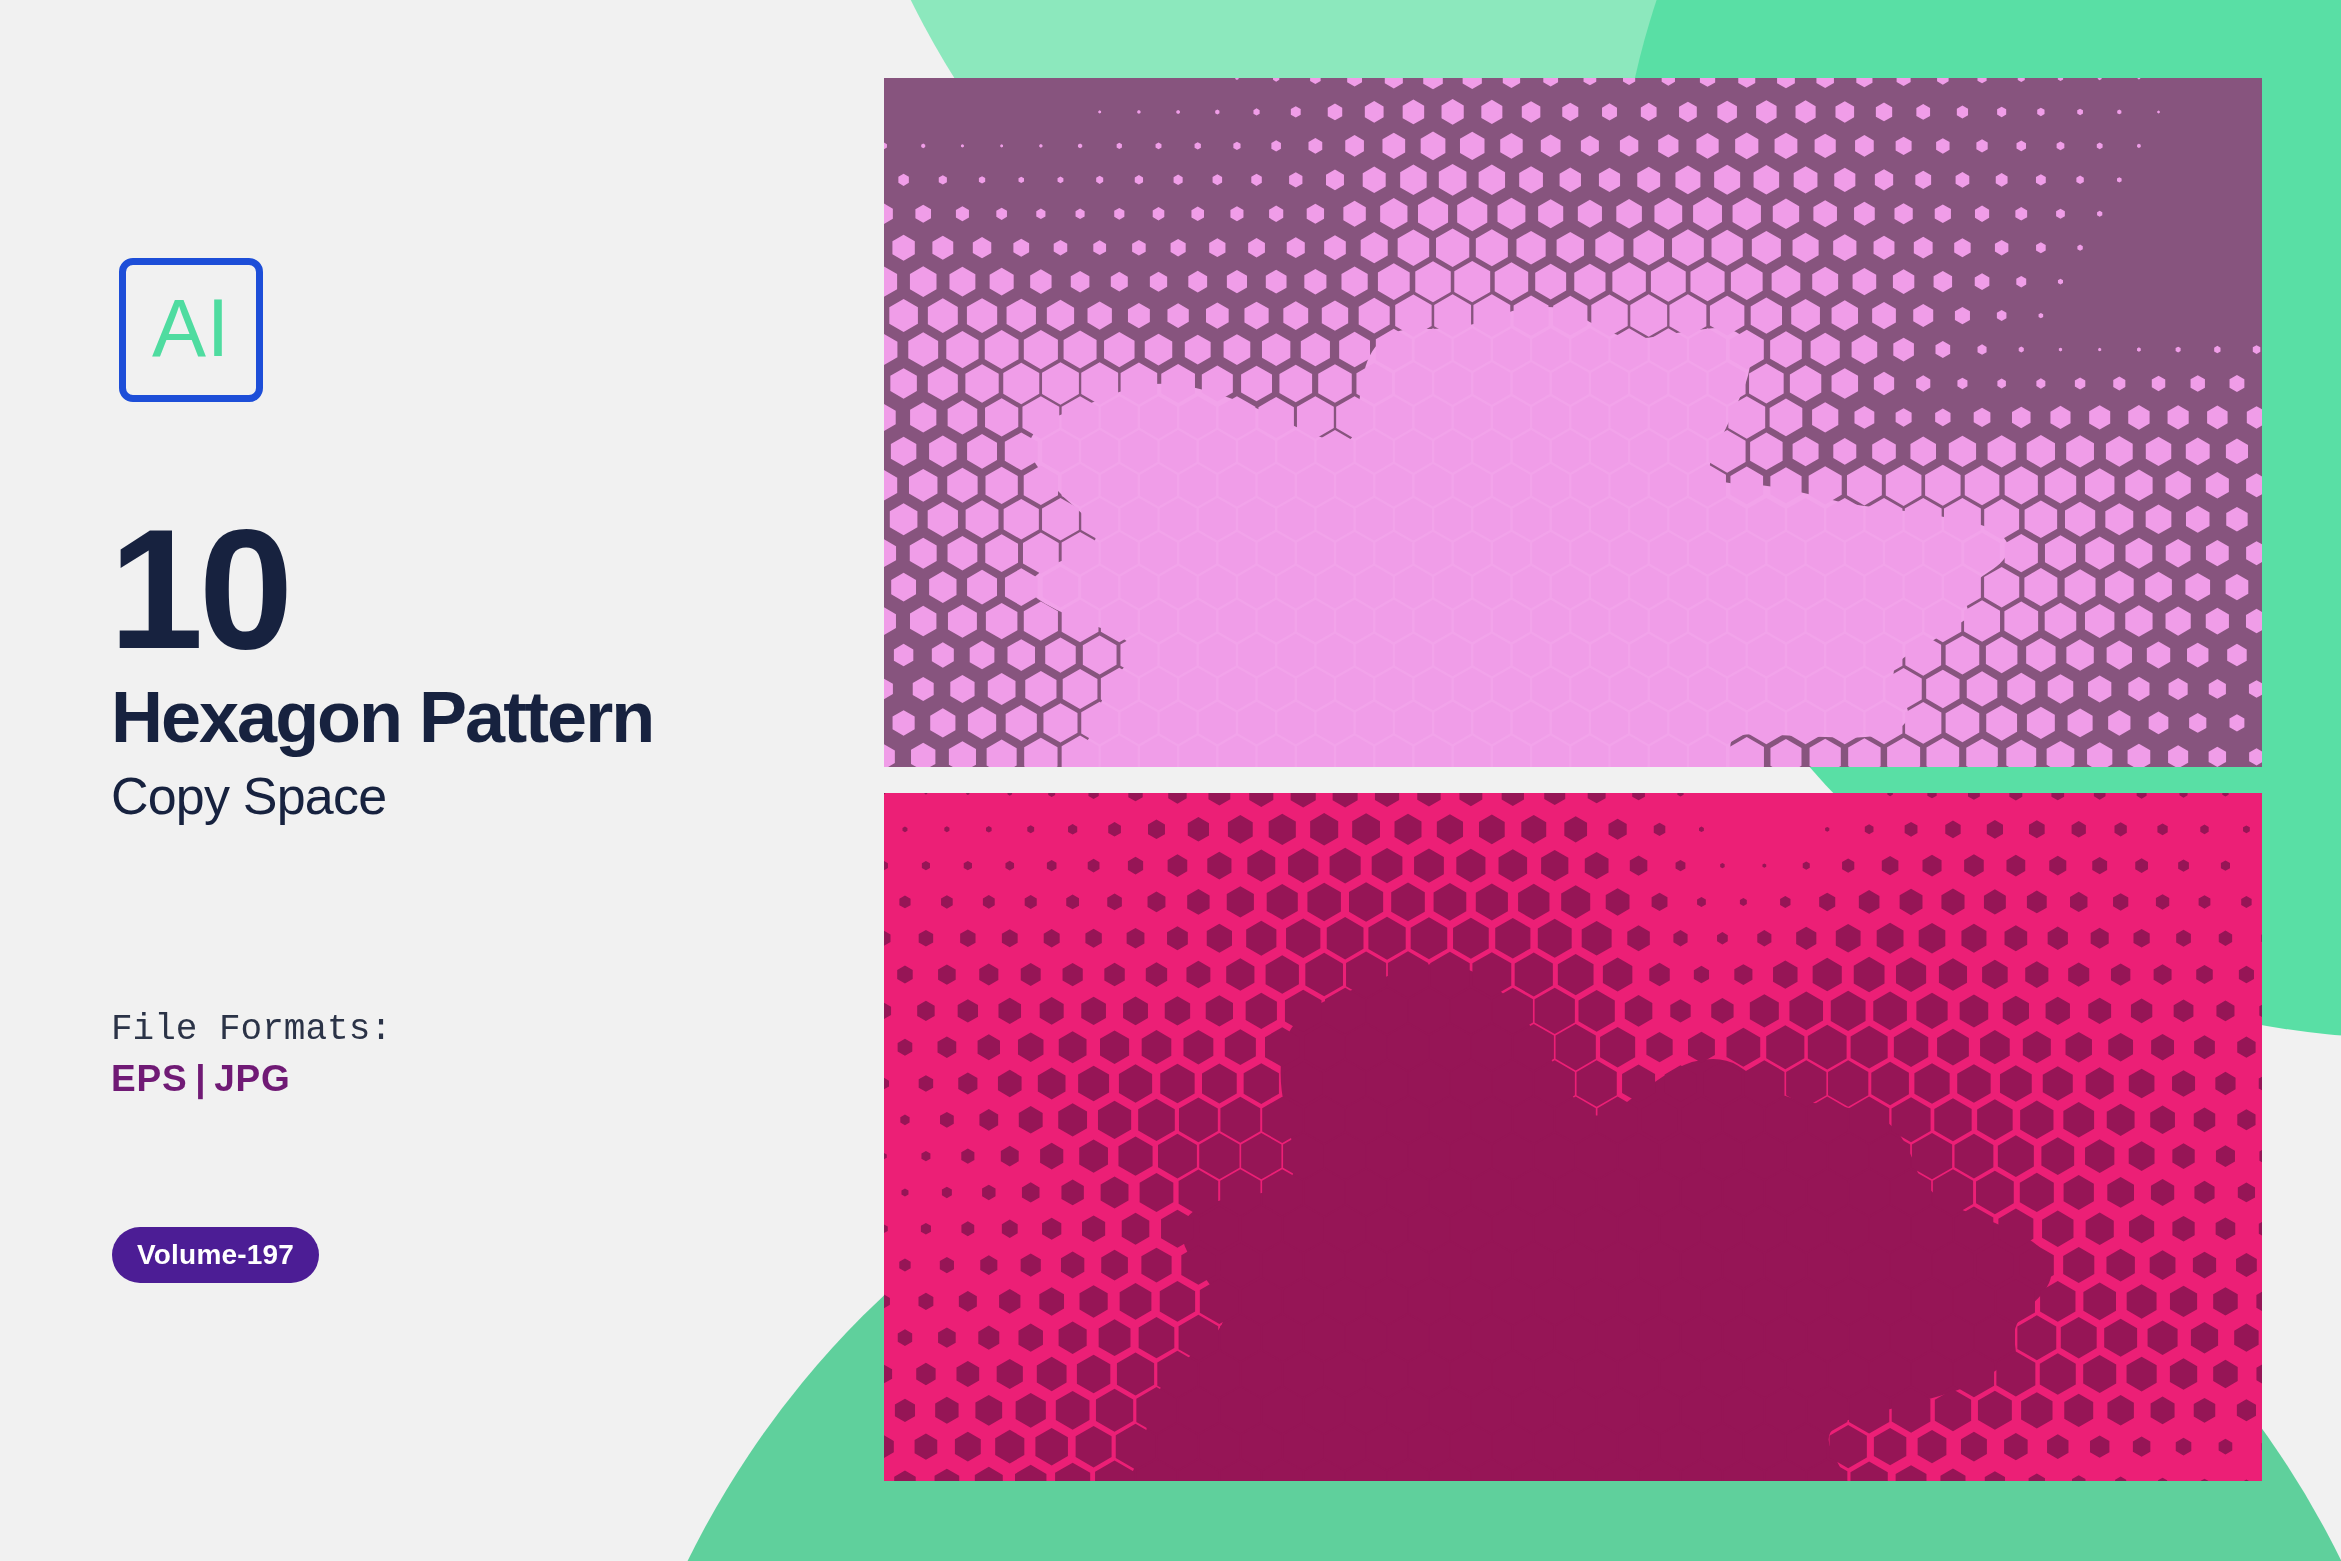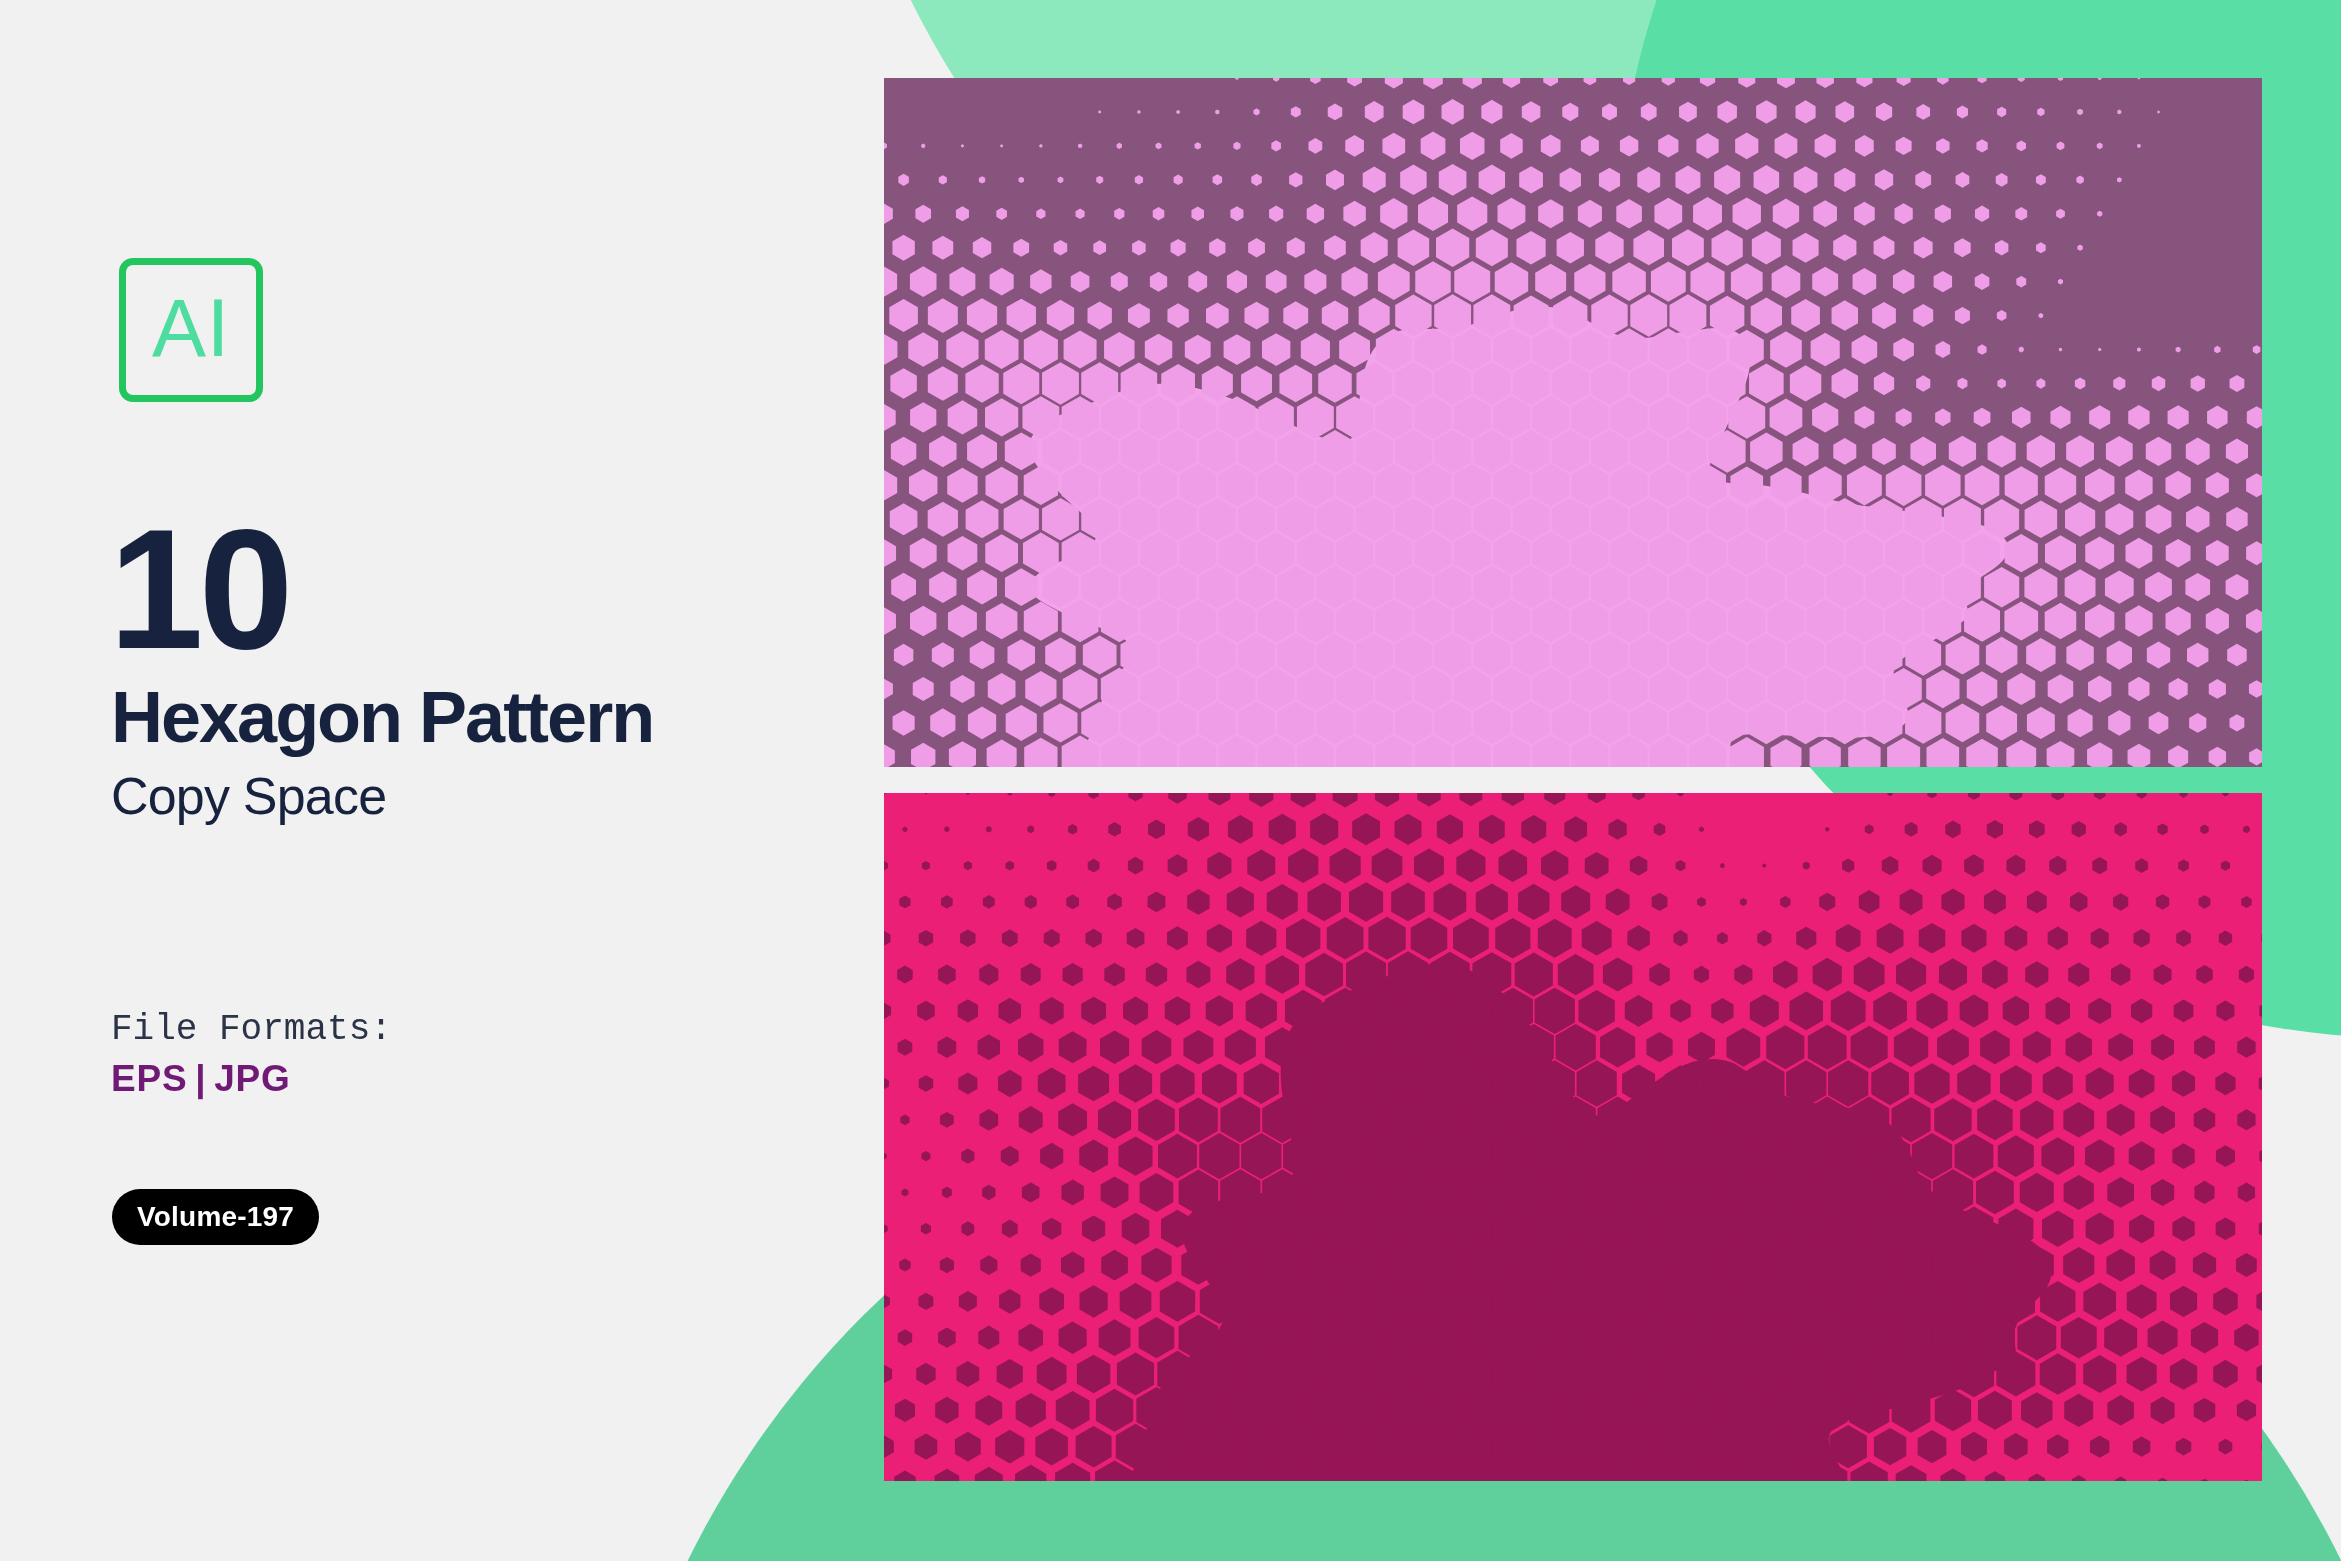--- a/index.html
+++ b/index.html
@@ -19,21 +19,21 @@
     position:absolute;
     left:0; top:0;
     width:884px; height:1561px;
     z-index:5;
   }
 
   .ai-badge {
     position:absolute;
     left:119px; top:258px;
     width:144px; height:144px;
-    border:7px solid #22c55e;
+    border:7px solid #1d4ed8;
     border-radius:14px;
     display:flex; align-items:center; justify-content:center;
   }
   .ai-badge span {
     font-size:81px;
     line-height:1;
     font-weight:400;
     color:#4fdca0;
     letter-spacing:0.8px;
     font-family:"Liberation Sans", sans-serif;
@@ -85,25 +85,25 @@
     left:111px; top:1058px;
     font-size:37px;
     font-weight:700;
     color:#701a75;
     letter-spacing:0.8px;
   }
   .formats-value .sep { font-weight:700; padding:0 7.8px; }
 
   .volume-pill {
     position:absolute;
-    left:112px; top:1189px;
+    left:112px; top:1227px;
     height:56px;
     padding:0 25px;
     border-radius:28px;
-    background:#000000;
+    background:#4c1d95;
     color:#ffffff;
     font-size:28px;
     font-weight:700;
     letter-spacing:0.2px;
     display:flex; align-items:center; justify-content:center;
   }
 
   
   .panel {
     position:absolute;

